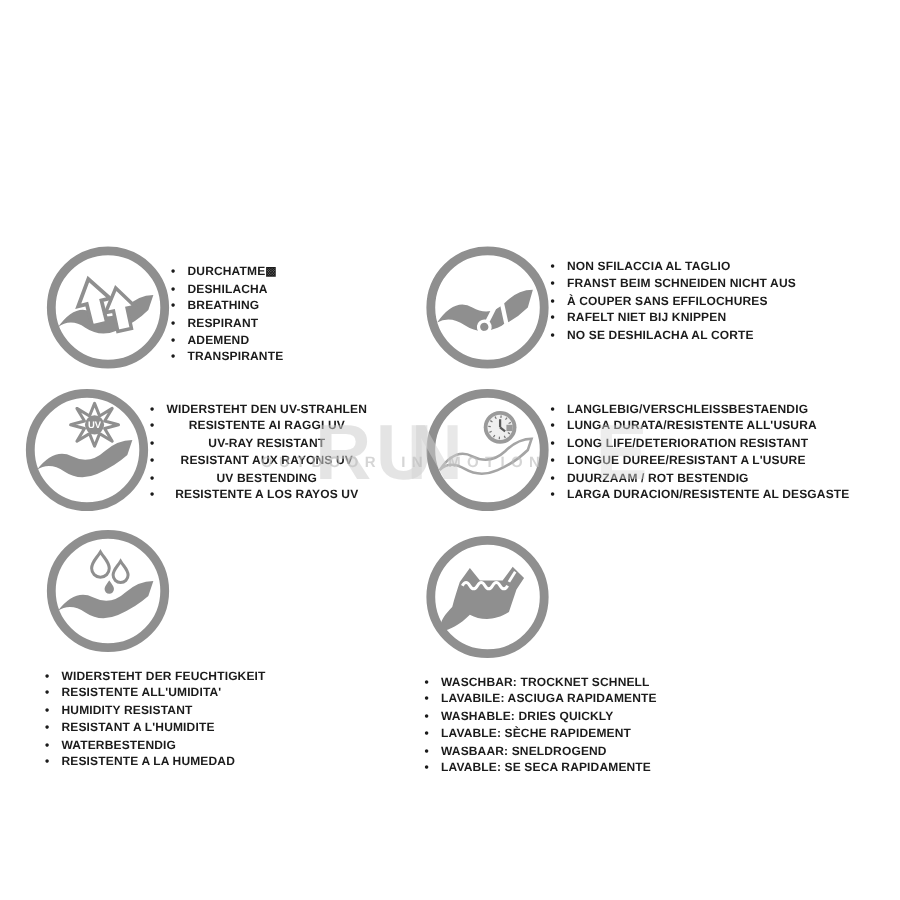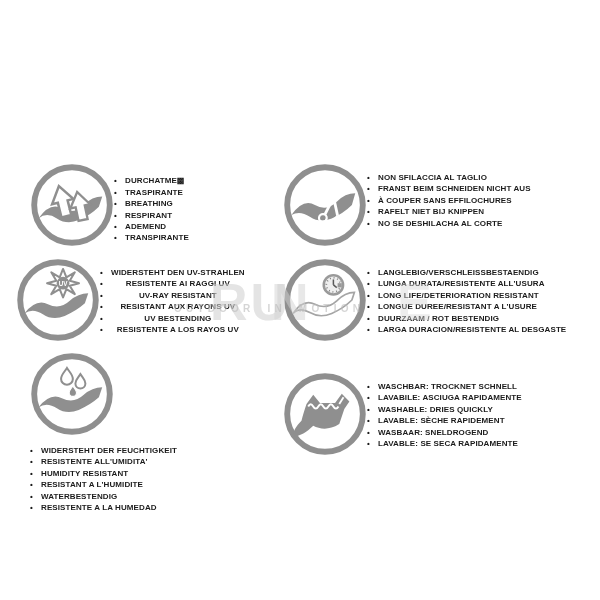--- a/index.html
+++ b/index.html
@@ -6,21 +6,21 @@
   .sheet{
     position:relative;width:600px;height:600px;background:#ffffff;
     font-family:"Liberation Sans",sans-serif;overflow:hidden;
   }
   .feature{position:absolute;display:flex;}
   .f0{left:30px;top:163px;align-items:center;}
   .f1{left:283px;top:163px;}
   .f2{left:16px;top:258px;text-align:center;}
   .f3{left:283px;top:258px;}
   .f4{left:30px;top:352px;flex-direction:column;}
-  .f5{left:283px;top:372px;}
+  .f5{left:283px;top:356px;flex-direction:column;}
   .iconwrap{width:84px;height:84px;flex:0 0 84px;}
   .iconwrap svg{display:block;width:84px;height:84px;}
   ul.lines{list-style:none;margin:9px 0 0 0;padding:0;}
   ul.lines li{
     position:relative;padding-left:11px;margin:0;
     font-size:8px;font-weight:bold;line-height:11.4px;
     letter-spacing:0.1px;color:#1b1b1b;white-space:nowrap;
   }
   ul.lines li::before{
     content:"\2022";position:absolute;left:0;top:0;font-size:8px;color:#1b1b1b;
@@ -50,21 +50,21 @@
         <g transform="translate(38 42) rotate(-14)">
           <path d="M-6 22 L-6 4 L-13 4 L0 -15 L13 4 L6 4 L6 22 Z" fill="#ffffff" stroke="#8f8f8f" stroke-width="3"></path>
         </g>
         <g transform="translate(59 48) rotate(-12) scale(0.92)">
           <path d="M-6 22 L-6 4 L-13 4 L0 -15 L13 4 L6 4 L6 22 Z" fill="#ffffff" stroke="#8f8f8f" stroke-width="3"></path>
         </g>
       </svg>
     </div>
     <ul class="lines">
       <li>DURCHATME▩</li>
-      <li>TRASPIRANTE</li>
+      <li>DESHILACHA</li>
       <li>BREATHING</li>
       <li>RESPIRANT</li>
       <li>ADEMEND</li>
       <li>TRANSPIRANTE</li>
     </ul>
   </section>
 
   <section class="feature f1">
     <div class="iconwrap">
       <svg viewBox="0 0 100 100">

